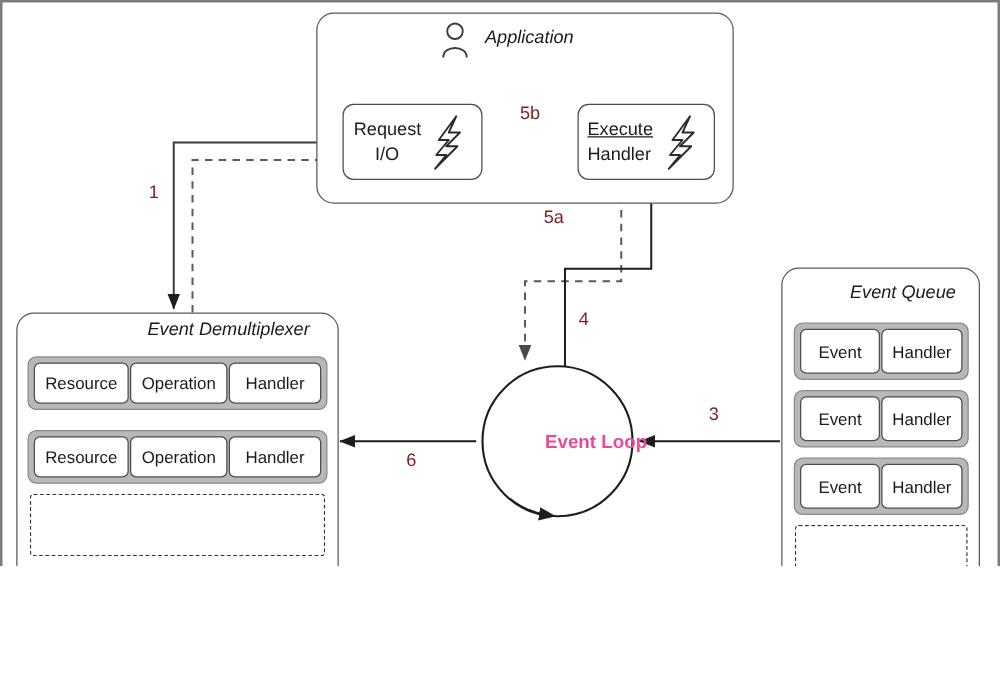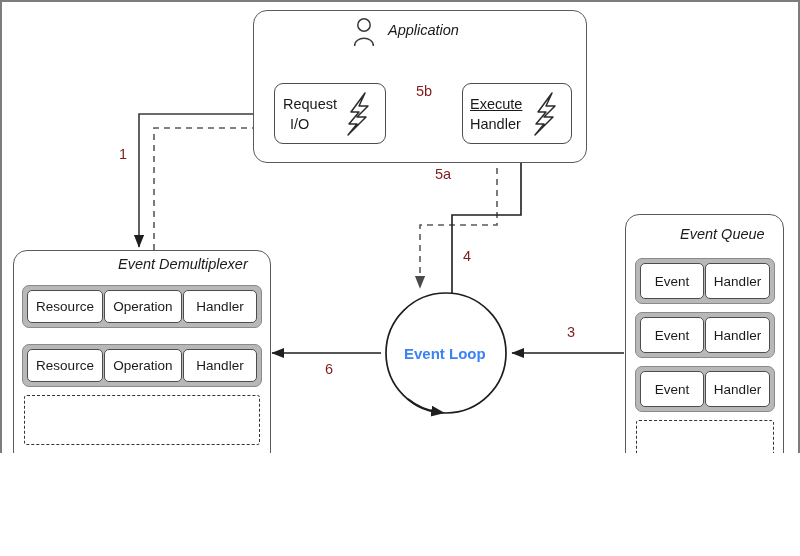--- a/index.html
+++ b/index.html
@@ -4,21 +4,21 @@
 <style>
   html,body{margin:0;padding:0;background:#fff;}
   body{font-family:"Liberation Sans",sans-serif;}
   #page{position:relative;width:800px;height:453px;background:#fff;overflow:hidden;}
   #frame{position:absolute;left:0;top:0;width:800px;height:556px;border:2px solid #7d7d7d;box-sizing:border-box;}
   svg#canvas{position:absolute;left:0;top:0;width:800px;height:556px;}
   .lbl{position:absolute;font-family:"Liberation Sans",sans-serif;white-space:nowrap;}
   .grp-title{font-style:italic;font-size:14.5px;color:#1a1a1a;}
   .node-text{font-size:14.5px;color:#1a1a1a;line-height:18px;text-align:center;}
   .flow-num{font-size:14.5px;color:#7f1d1d;}
-  .loop-text{font-size:15px;font-weight:bold;color:#3b82f6;}
+  .loop-text{font-size:15px;font-weight:bold;color:#ec4899;margin-left:32px;}
   .cell-text{font-size:13.5px;color:#1a1a1a;}
   .rowcell{position:absolute;background:#fff;border:1.4px solid #4d4d4d;border-radius:5px;
            display:flex;align-items:center;justify-content:center;box-sizing:border-box;}
   .rowframe{position:absolute;background:#b8b8b8;border:1.3px solid #8a8a8a;border-radius:7px;box-sizing:border-box;}
   .dashslot{position:absolute;border:1.6px dashed #333;border-radius:3px;box-sizing:border-box;background:#fff;}
   .roundbox{position:absolute;border:1.4px solid #5a5a5a;border-radius:14px;background:#fff;box-sizing:border-box;}
   .procbox{position:absolute;border:1.4px solid #4d4d4d;border-radius:9px;background:#fff;box-sizing:border-box;}
   .bolt{position:absolute;}
   .person{position:absolute;}
 </style>
@@ -88,21 +88,21 @@
 
   <svg class="person" style="left:352px;top:17px;width:24px;height:30px;" viewBox="0 0 24 30">
     <circle cx="12" cy="8" r="6.2" fill="none" stroke="#3a3a3a" stroke-width="1.5"></circle>
     <path d="M2.6,29 C2.6,18.8 21.4,18.8 21.4,29" fill="none" stroke="#3a3a3a" stroke-width="1.5"></path>
   </svg>
 
   <div class="lbl grp-title" style="left:388px;top:22px;">Application</div>
 
   <div class="procbox" style="left:274px;top:83px;width:112px;height:61px;"></div>
   <div class="lbl node-text" style="left:283px;top:95px;">Request</div>
-  <div class="lbl node-text" style="left:290px;top:115px;">I/O</div>
+  <div class="lbl node-text" style="left:300px;top:115px;">I/O</div>
   <svg class="bolt" style="left:344px;top:91px;width:30px;height:46px;" viewBox="0 0 30 46">
     <path d="M21,2 L7,21 L15,21 L5,33 L13,33 L4,44 L22,26 L13,26 L24,15 L15,15 Z" fill="none" stroke="#2b2b2b" stroke-width="1.5" stroke-linejoin="round"></path>
   </svg>
 
   <div class="procbox" style="left:462px;top:83px;width:110px;height:61px;"></div>
   <div class="lbl node-text" style="left:470px;top:95px;text-decoration:underline;">Execute</div>
   <div class="lbl node-text" style="left:470px;top:115px;">Handler</div>
   <svg class="bolt" style="left:531px;top:91px;width:30px;height:46px;" viewBox="0 0 30 46">
     <path d="M21,2 L7,21 L15,21 L5,33 L13,33 L4,44 L22,26 L13,26 L24,15 L15,15 Z" fill="none" stroke="#2b2b2b" stroke-width="1.5" stroke-linejoin="round"></path>
   </svg>

